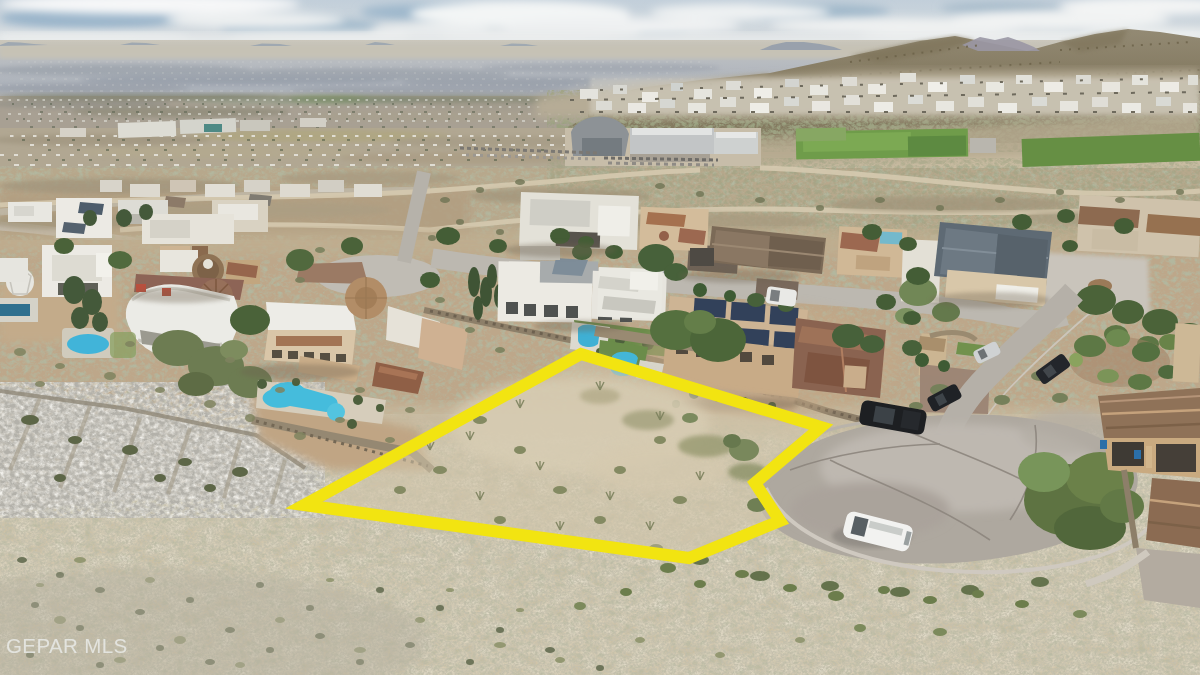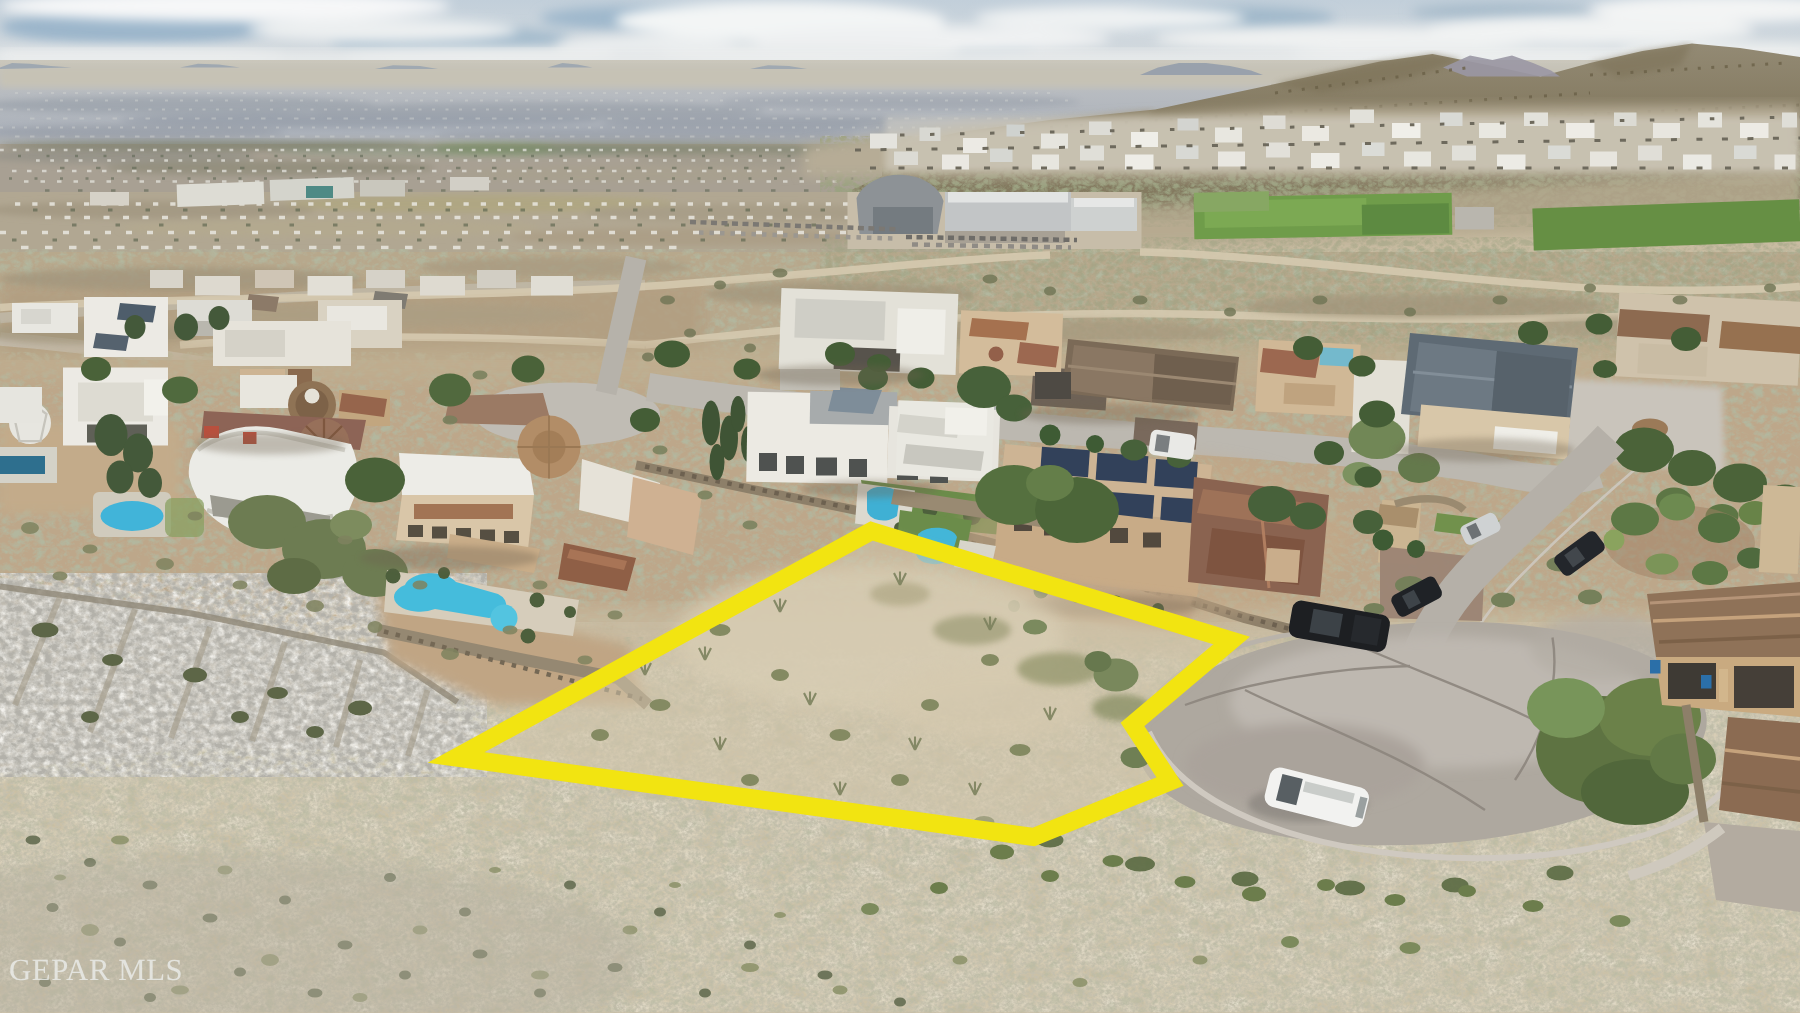--- a/index.html
+++ b/index.html
@@ -1,16 +1,16 @@
 <!DOCTYPE html>
 <html><head>
 <meta charset="utf-8">
 <style>
   html,body{margin:0;padding:0;background:#c9bca2;}
-  .wrap{width:1200px;height:675px;overflow:hidden;position:relative;font-family:Liberation Serif, serif;}
+  .wrap{width:1200px;height:675px;overflow:hidden;position:relative;font-family:Liberation Sans, sans-serif;}
   svg{display:block;}
 </style>
 </head>
 <body>
 <div class="wrap">
 <svg width="1200" height="675" viewBox="0 0 1200 675">
 <defs>
   <linearGradient id="skyG" x1="0" y1="0" x2="0" y2="1">
     <stop offset="0" stop-color="#c2cfda"></stop>
     <stop offset="0.55" stop-color="#d4dade"></stop>

